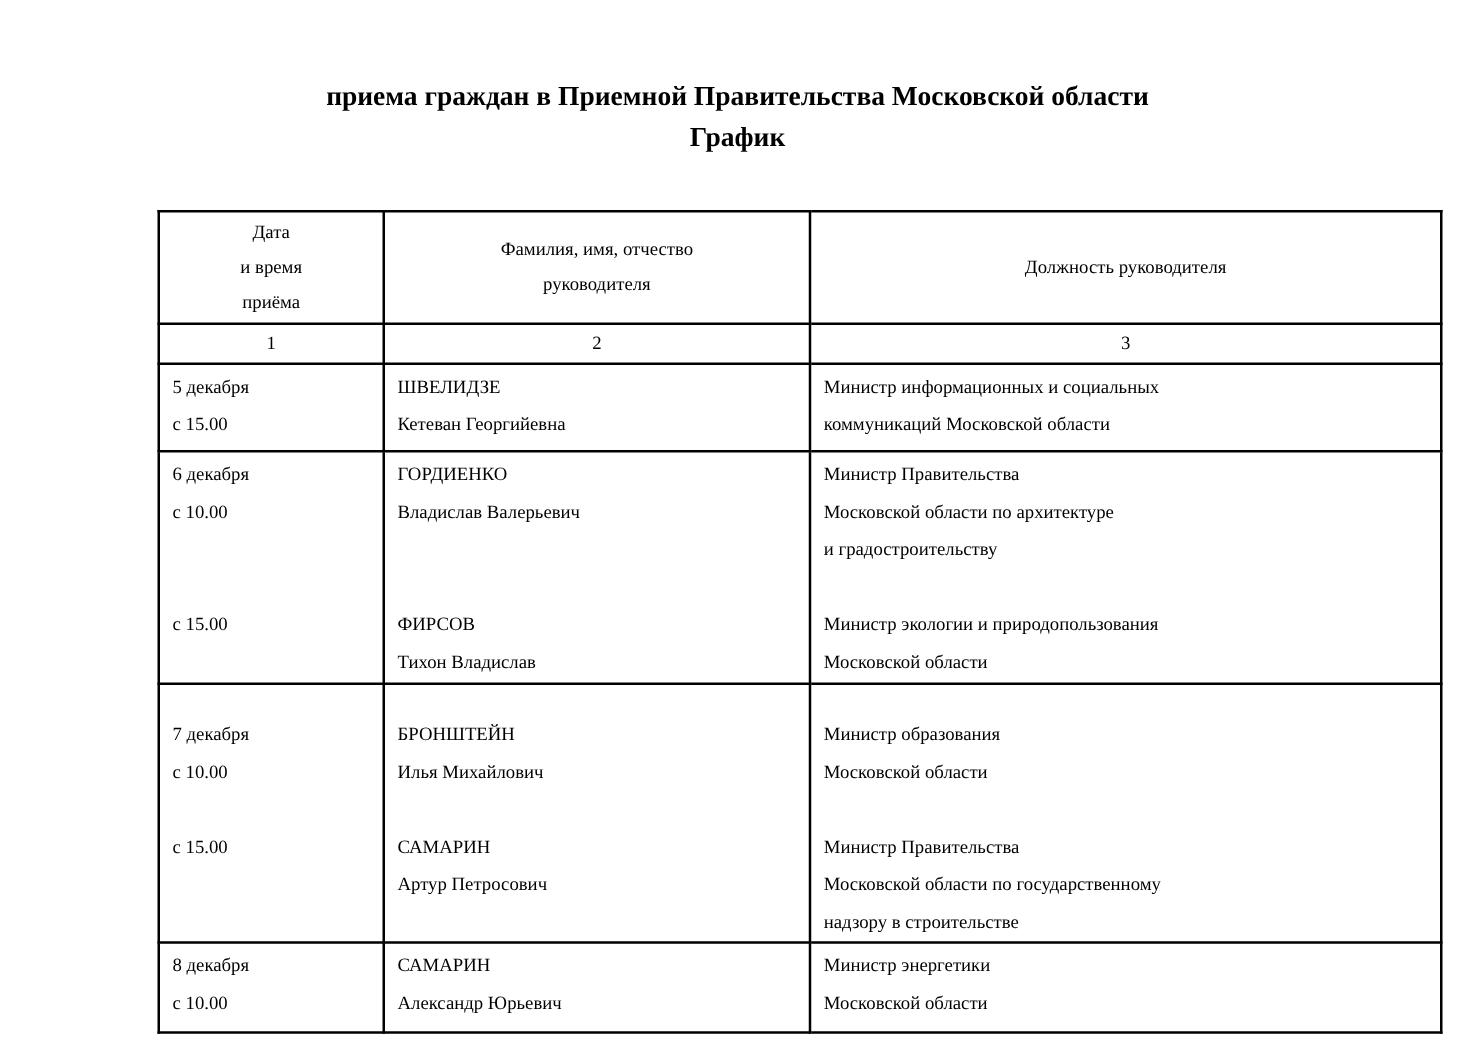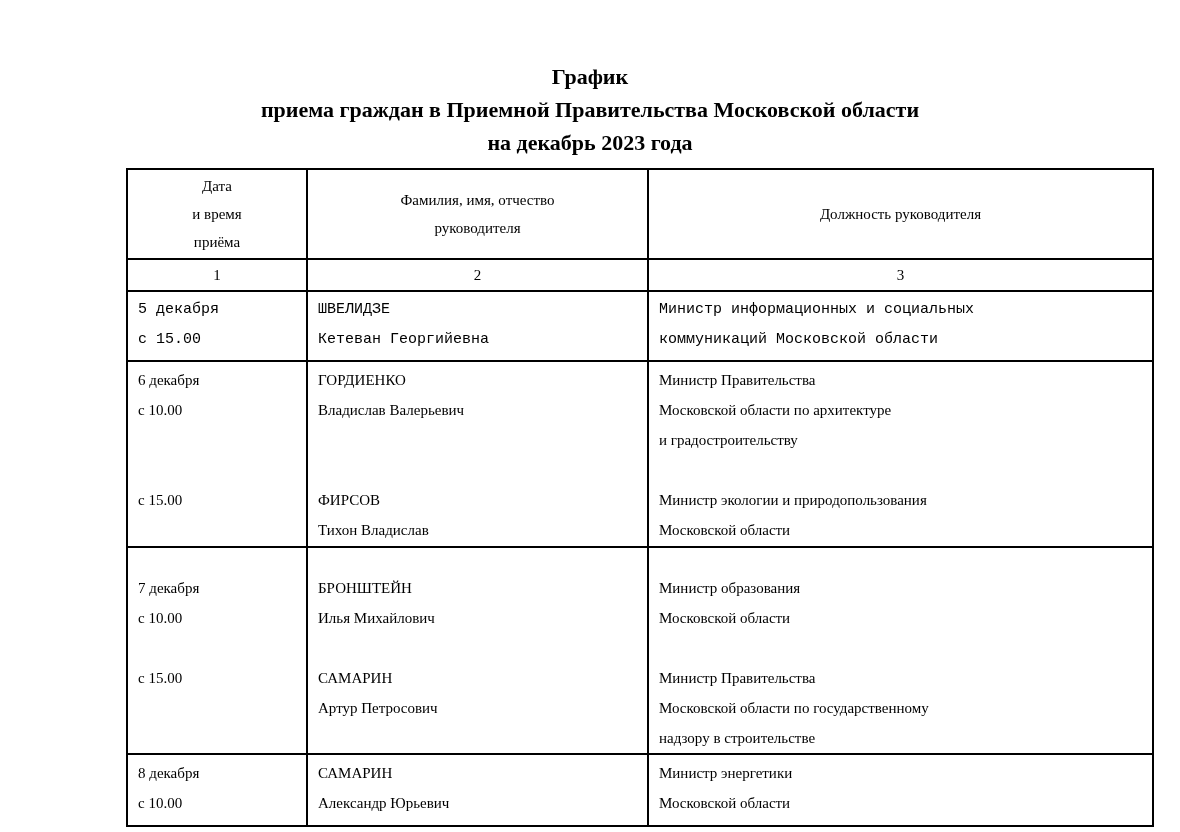--- a/index.html
+++ b/index.html
@@ -47,39 +47,38 @@
 
   tr.num-row td {
     height: 32px;
     text-align: center;
     vertical-align: middle;
     line-height: 26px;
     padding: 0;
   }
 
   tr.data-row td { padding: 3px 8px 0 10px; }
-  tr.r70  { height: 70px; font-family: Liberation Mono, monospace; }
+  tr.r70  { height: 70px; }
   tr.r186 { height: 186px; border-radius: 17px; }
   tr.r194 { height: 194px; }
   tr.r72  { height: 72px; padding-left: 43px; }
 
   .line { min-height: 30px; line-height: 30px; white-space: nowrap; }
   
   .slot-first-3 { height: 120px; } 
   .slot-first-2 { height: 90px; margin-top: 22px; }  
 </style>
 </head>
 <body>
 
 <div class="page">
 
   <div class="doc-title">
+    <div>приема граждан в Приемной Правительства Московской области</div>
     <div>График</div>
-    <div>приема граждан в Приемной Правительства Московской области</div>
-    <div>на декабрь 2023 года</div>
   </div>
 
   <table class="schedule">
     <colgroup>
         <col class="c1">
         <col class="c2">
         <col class="c3">
       </colgroup>
 
     <tbody>

